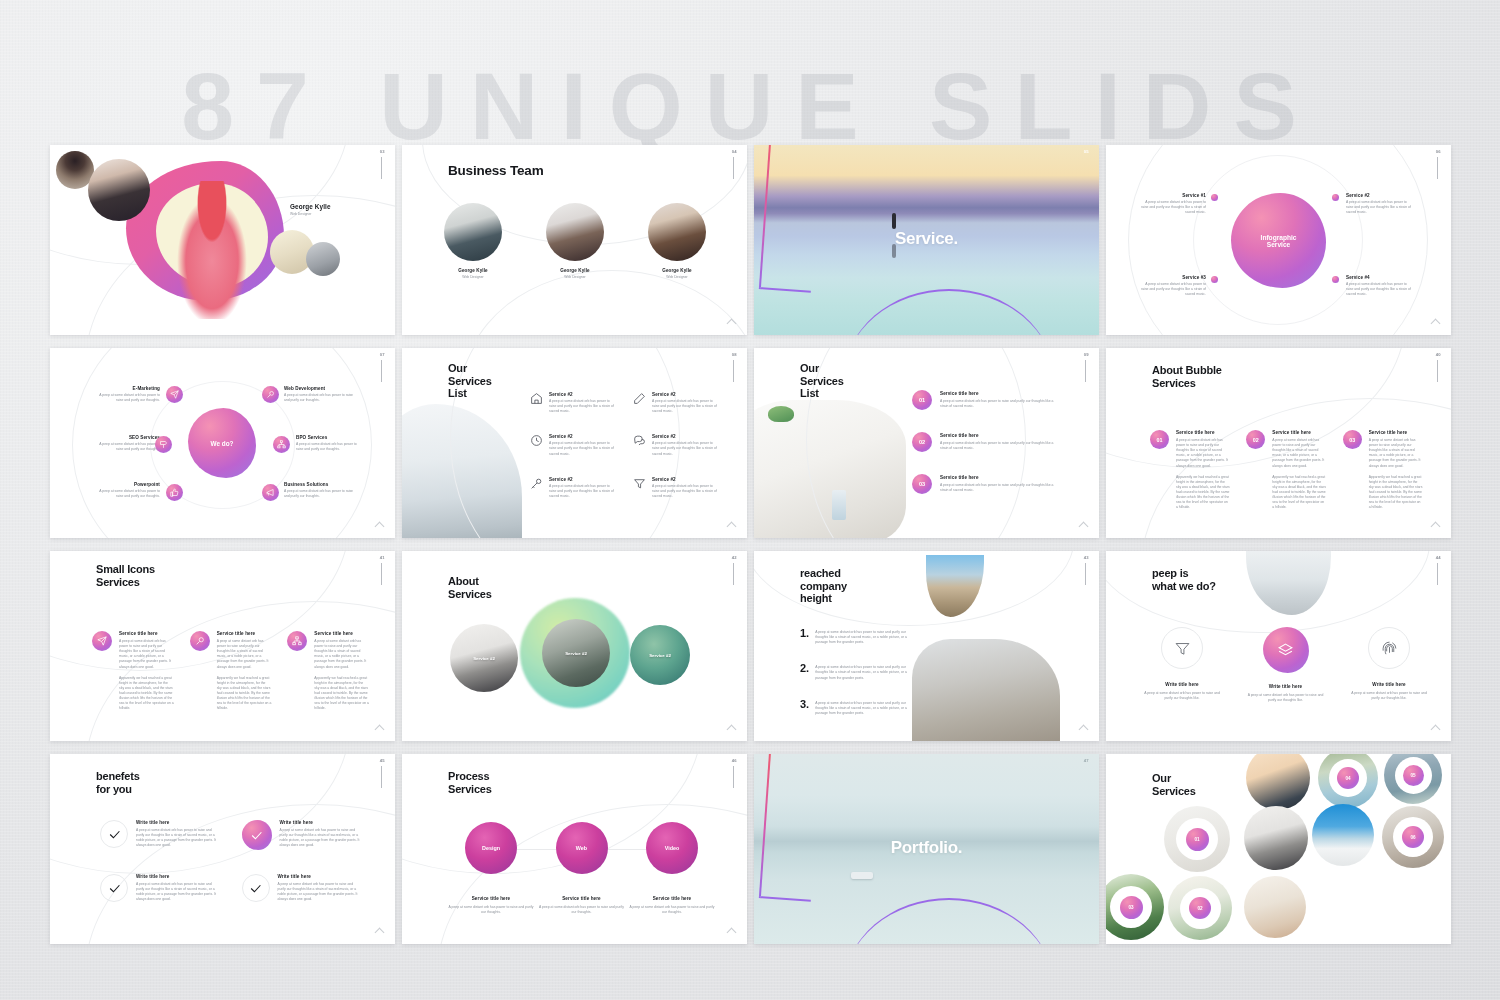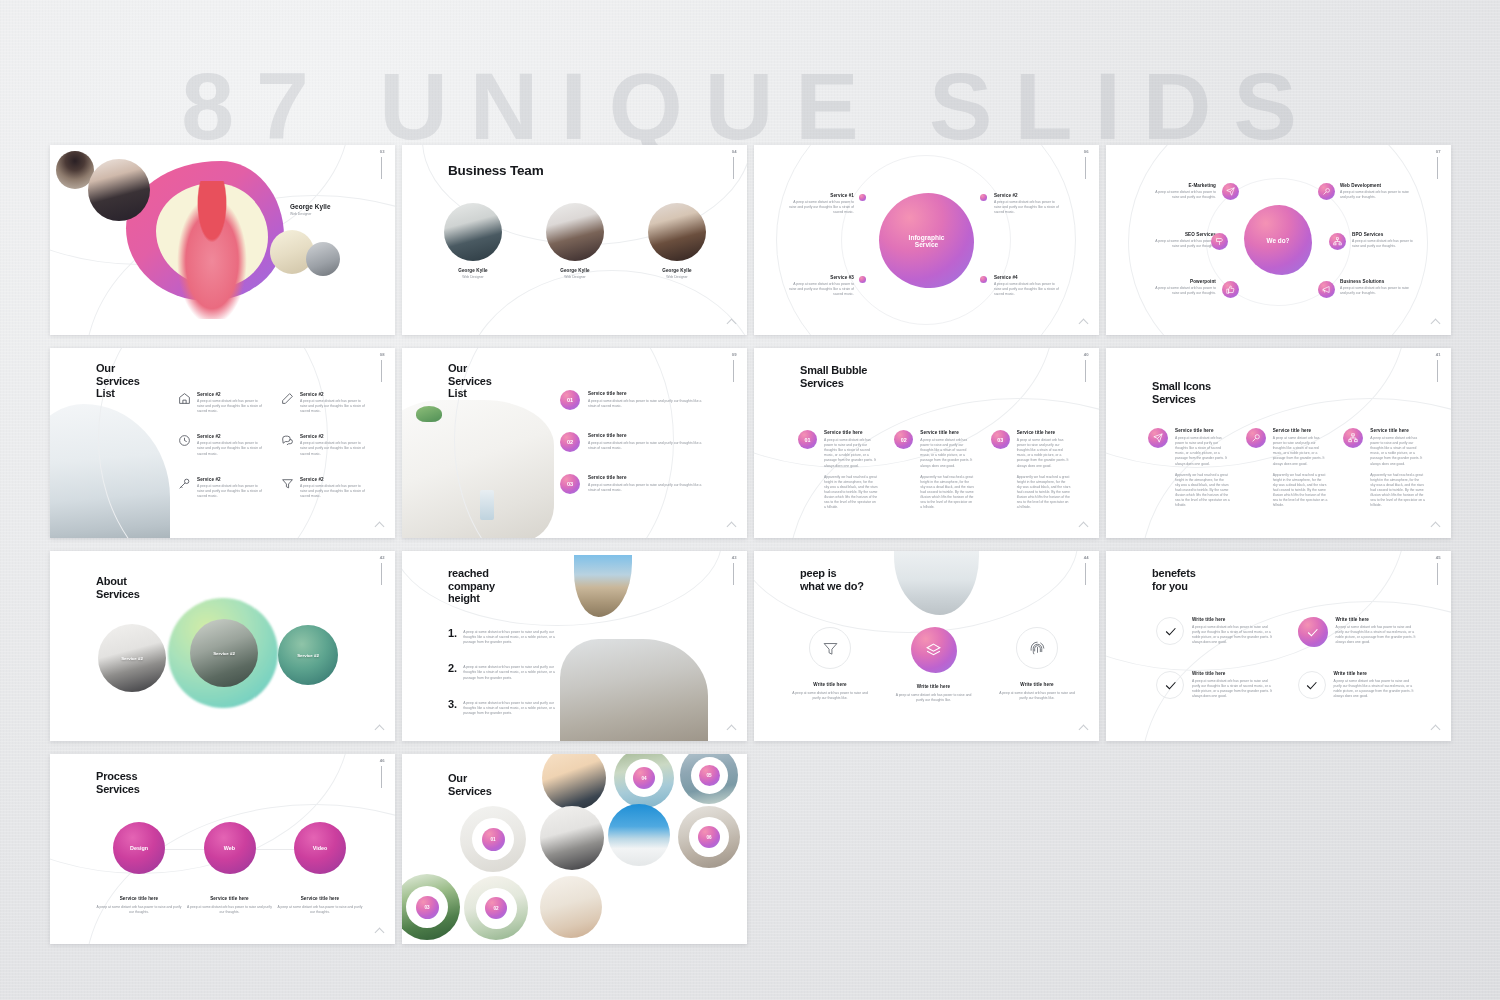--- a/index.html
+++ b/index.html
@@ -265,20 +265,28 @@
         <div class="photo-c" style="position:relative;width:58px;height:58px;background:linear-gradient(165deg,#e4dcd8 0%,#d6c5b4 30%,#6b4f3e 60%,#2f2220 100%)"></div>
         <div class="sub-t" style="margin-top:7px">George Kylle</div>
         <div class="micro" style="margin-top:2px">Web Designer</div>
       </div>
     </div>
     <div class="slide-num">04</div>
     <div class="slide-thin-line"></div>
     <div class="caret-up"></div>
   </div>
 
+  <div class="slide img-sunset">
+    <div style="position:absolute;left:40%;top:36%;width:4px;height:16px;background:#2b2b33;border-radius:2px"></div>
+    <div style="position:absolute;left:40%;top:52%;width:4px;height:14px;background:rgba(43,43,51,.45);border-radius:2px"></div>
+    <div class="hero-curve-l"></div>
+    <div class="hero-curve-b"></div>
+    <div class="hero-title" style="top:84px">Service.</div>
+    <div class="slide-num" style="color:#fff">05</div>
+  </div>
 
   <div class="slide">
     <div class="deco-arc" style="width:300px;height:300px;left:22px;top:-55px"></div>
     <div class="deco-arc" style="width:170px;height:170px;left:87px;top:10px;border-color:#f0f1f3"></div>
     <div class="grad-bubble" style="position:absolute;left:125px;top:48px;width:95px;height:95px;border-radius:52% 48% 46% 54% / 50% 52% 48% 50%;display:flex;align-items:center;justify-content:center;flex-direction:column;color:#fff">
       <div style="font-size:6.6px;font-weight:700">Infographic</div>
       <div style="font-size:6.6px;font-weight:700">Service</div>
     </div>
     <div style="position:absolute;left:34px;top:48px;width:66px;text-align:right">
       <div class="sub-t">Service #1</div>
@@ -494,21 +502,21 @@
     </div>
     <div class="slide-num">09</div>
     <div class="slide-thin-line"></div>
     <div class="caret-up"></div>
   </div>
 
   <div class="slide">
     <div class="deco-arc arc-a"></div>
     <div class="deco-arc arc-b"></div>
     <div class="h-title t-md" style="position:absolute;left:46px;top:16px">
-      <div>Small Bubble</div>
+      <div>About Bubble</div>
       <div>Services</div>
     </div>
     <div style="position:absolute;left:44px;top:82px;right:28px;display:flex;gap:16px">
       <div style="flex:1;display:flex;gap:7px">
         <div class="num-bubble grad-bubble" style="width:19px;height:19px;font-size:5.4px;flex:none">01</div>
         <div style="flex:1">
           <div class="sub-t">Service title here</div>
           <div class="micro" style="margin-top:3px">A peep at some distant orb has power to raise and purify our thoughts like a strain of sacred music, or a noble picture, or a passage from the grander poets. It always does one good.</div>
           <div class="micro" style="margin-top:6px">Apparently we had reached a great height in the atmosphere, for the sky was a dead black, and the stars had ceased to twinkle. By the same illusion which lifts the horizon of the sea to the level of the spectator on a hillside.</div>
         </div>
@@ -531,21 +539,21 @@
       </div>
     </div>
     <div class="slide-num">40</div>
     <div class="slide-thin-line"></div>
     <div class="caret-up"></div>
   </div>
 
   <div class="slide">
     <div class="deco-arc arc-a"></div>
     <div class="deco-arc arc-b"></div>
-    <div class="h-title t-md" style="position:absolute;left:46px;top:32px">
+    <div class="h-title t-md" style="position:absolute;left:46px;top:12px">
       <div>Small Icons</div>
       <div>Services</div>
     </div>
     <div style="position:absolute;left:42px;top:80px;right:26px;display:flex;gap:16px">
       <div style="flex:1;display:flex;gap:7px">
         <div class="ico-circ grad-bubble" style="width:20px;height:20px;flex:none">
           <svg class="ico-svg" width="10" height="10" viewBox="0 0 24 24" fill="none" stroke="#fff" stroke-width="1.8">
               <path d="M22 2L11 13M22 2l-7 20-4-9-9-4 20-7z"></path>
             </svg>
         </div>
@@ -760,20 +768,27 @@
         <div class="num-bubble grad-magenta" style="width:52px;height:52px;margin:0 auto;font-size:5.4px">Video</div>
         <div class="sub-t" style="margin-top:22px">Service title here</div>
         <div class="micro" style="margin-top:4px">A peep at some distant orb has power to raise and purify our thoughts.</div>
       </div>
     </div>
     <div class="slide-num">46</div>
     <div class="slide-thin-line"></div>
     <div class="caret-up"></div>
   </div>
 
+  <div class="slide img-lake">
+    <div style="position:absolute;left:28%;top:62%;width:22px;height:7px;background:#e9eef0;border-radius:2px;box-shadow:0 1px 2px rgba(70,90,100,.25)"></div>
+    <div class="hero-curve-l"></div>
+    <div class="hero-curve-b"></div>
+    <div class="hero-title" style="top:84px">Portfolio.</div>
+    <div class="slide-num" style="color:#9aa8ad">47</div>
+  </div>
 
   <div class="slide">
     <div class="h-title t-md" style="position:absolute;left:46px;top:18px;z-index:3">
       <div>Our</div>
       <div>Services</div>
     </div>
 
     <div class="img-portrait-a" style="position:absolute;left:140px;top:-8px;width:64px;height:64px;border-radius:50%"></div>
     <div class="img-pool" style="position:absolute;left:212px;top:-6px;width:60px;height:60px;border-radius:50%;display:flex;align-items:center;justify-content:center">
       <div style="width:38px;height:38px;border-radius:50%;background:#fff;display:flex;align-items:center;justify-content:center">

